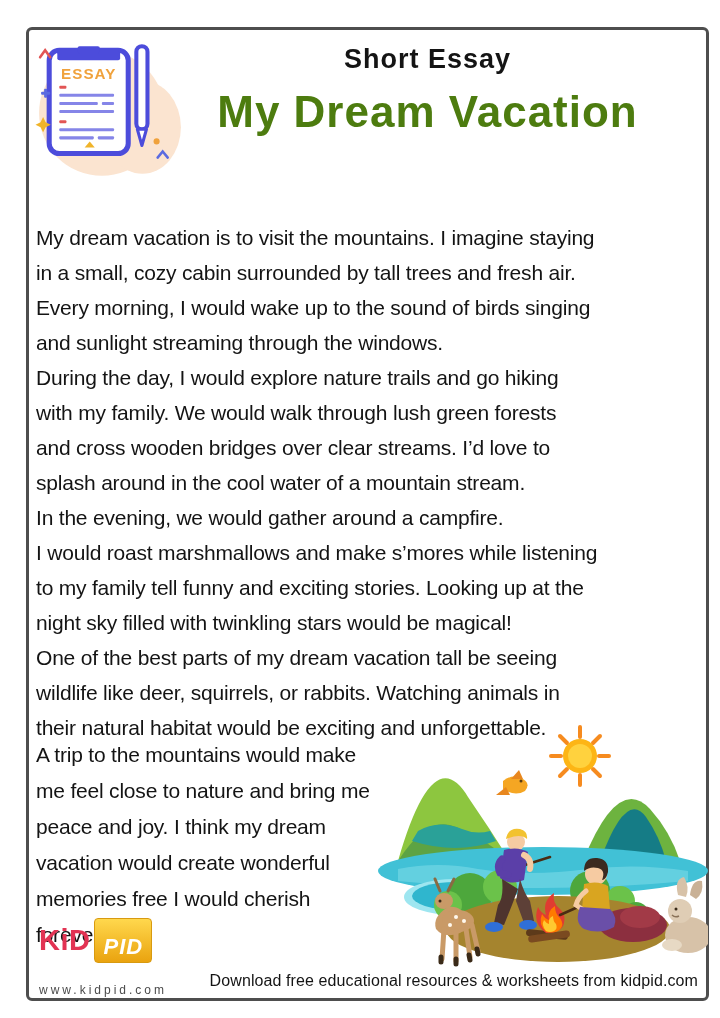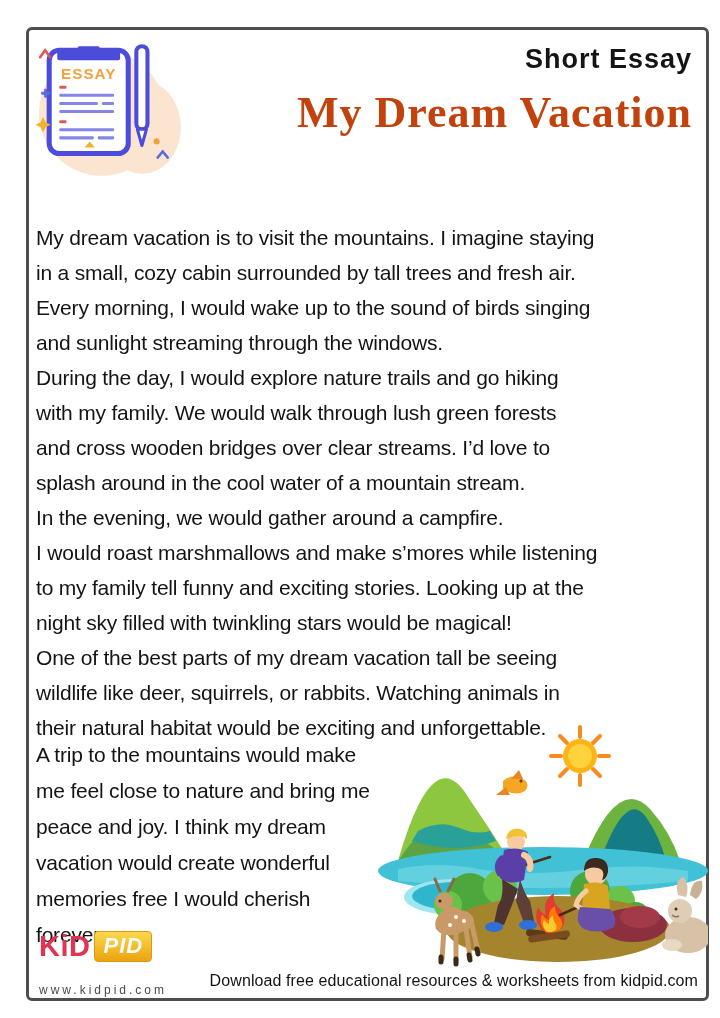--- a/index.html
+++ b/index.html
@@ -5,37 +5,37 @@
   html,body{margin:0;padding:0;}
   body{
     width:720px;height:1018px;position:relative;background:#ffffff;
     font-family:"Liberation Sans", sans-serif;overflow:hidden;
   }
   .page{
     position:absolute;left:26px;top:27px;width:683px;height:974px;
     border:3px solid #4e4e4e;border-radius:6px;background:#ffffff;box-sizing:border-box;
   }
   .clipboard-illo{position:absolute;left:6px;top:4px;width:152px;height:152px;}
-  .header-text{position:absolute;left:158px;top:14px;width:505px;text-align:right;}
+  .header-text{position:absolute;left:146px;top:14px;width:505px;text-align:center;}
   .kicker{font-size:27px;font-weight:600;color:#141414;letter-spacing:1px;}
-  .title{margin:12px 0 0;font-size:44px;font-weight:800;color:#c2410c;letter-spacing:1px;font-family:Liberation Serif, serif;}
+  .title{margin:12px 0 0;font-size:44px;font-weight:800;color:#4d7c0f;letter-spacing:1px;}
   .essay-main{position:absolute;left:7px;top:166px;width:650px;margin-top:24px;}
   .essay-closing{position:absolute;left:7px;top:707px;width:400px;}
   .essay-line{
     font-size:21px;line-height:35px;color:#141414;letter-spacing:-0.2px;
     white-space:nowrap;font-weight:400;
   }
   .essay-closing .essay-line{line-height:36px;}
   .scene{position:absolute;right:-2px;top:689px;width:330px;height:252px;}
   .footer-logo{position:absolute;left:10px;bottom:1px;}
   .logo-row{display:flex;align-items:center;}
   .logo-kid{color:#e23353;font-weight:800;font-size:29px;letter-spacing:0.5px;}
   .logo-pid{
     background:linear-gradient(#ffd84d,#eaa30f);color:#ffffff;font-weight:800;font-style:italic;
-    font-size:22px;line-height:26px;padding:1px 8px 2px;border-radius:4px;margin-left:4px;
+    font-size:22px;line-height:26px;padding:15px 8px 2px;border-radius:4px;margin-left:4px;
     border:1px solid #d89a10;letter-spacing:1px;
   }
   .logo-url{font-size:12px;color:#4a4a4a;letter-spacing:3px;margin-top:20px;}
   .footer-note{position:absolute;right:8px;bottom:8px;font-size:16px;color:#141414;letter-spacing:0.1px;padding-left:25px;}
 </style>
 </head>
 <body>
 
 <div class="page">
 

